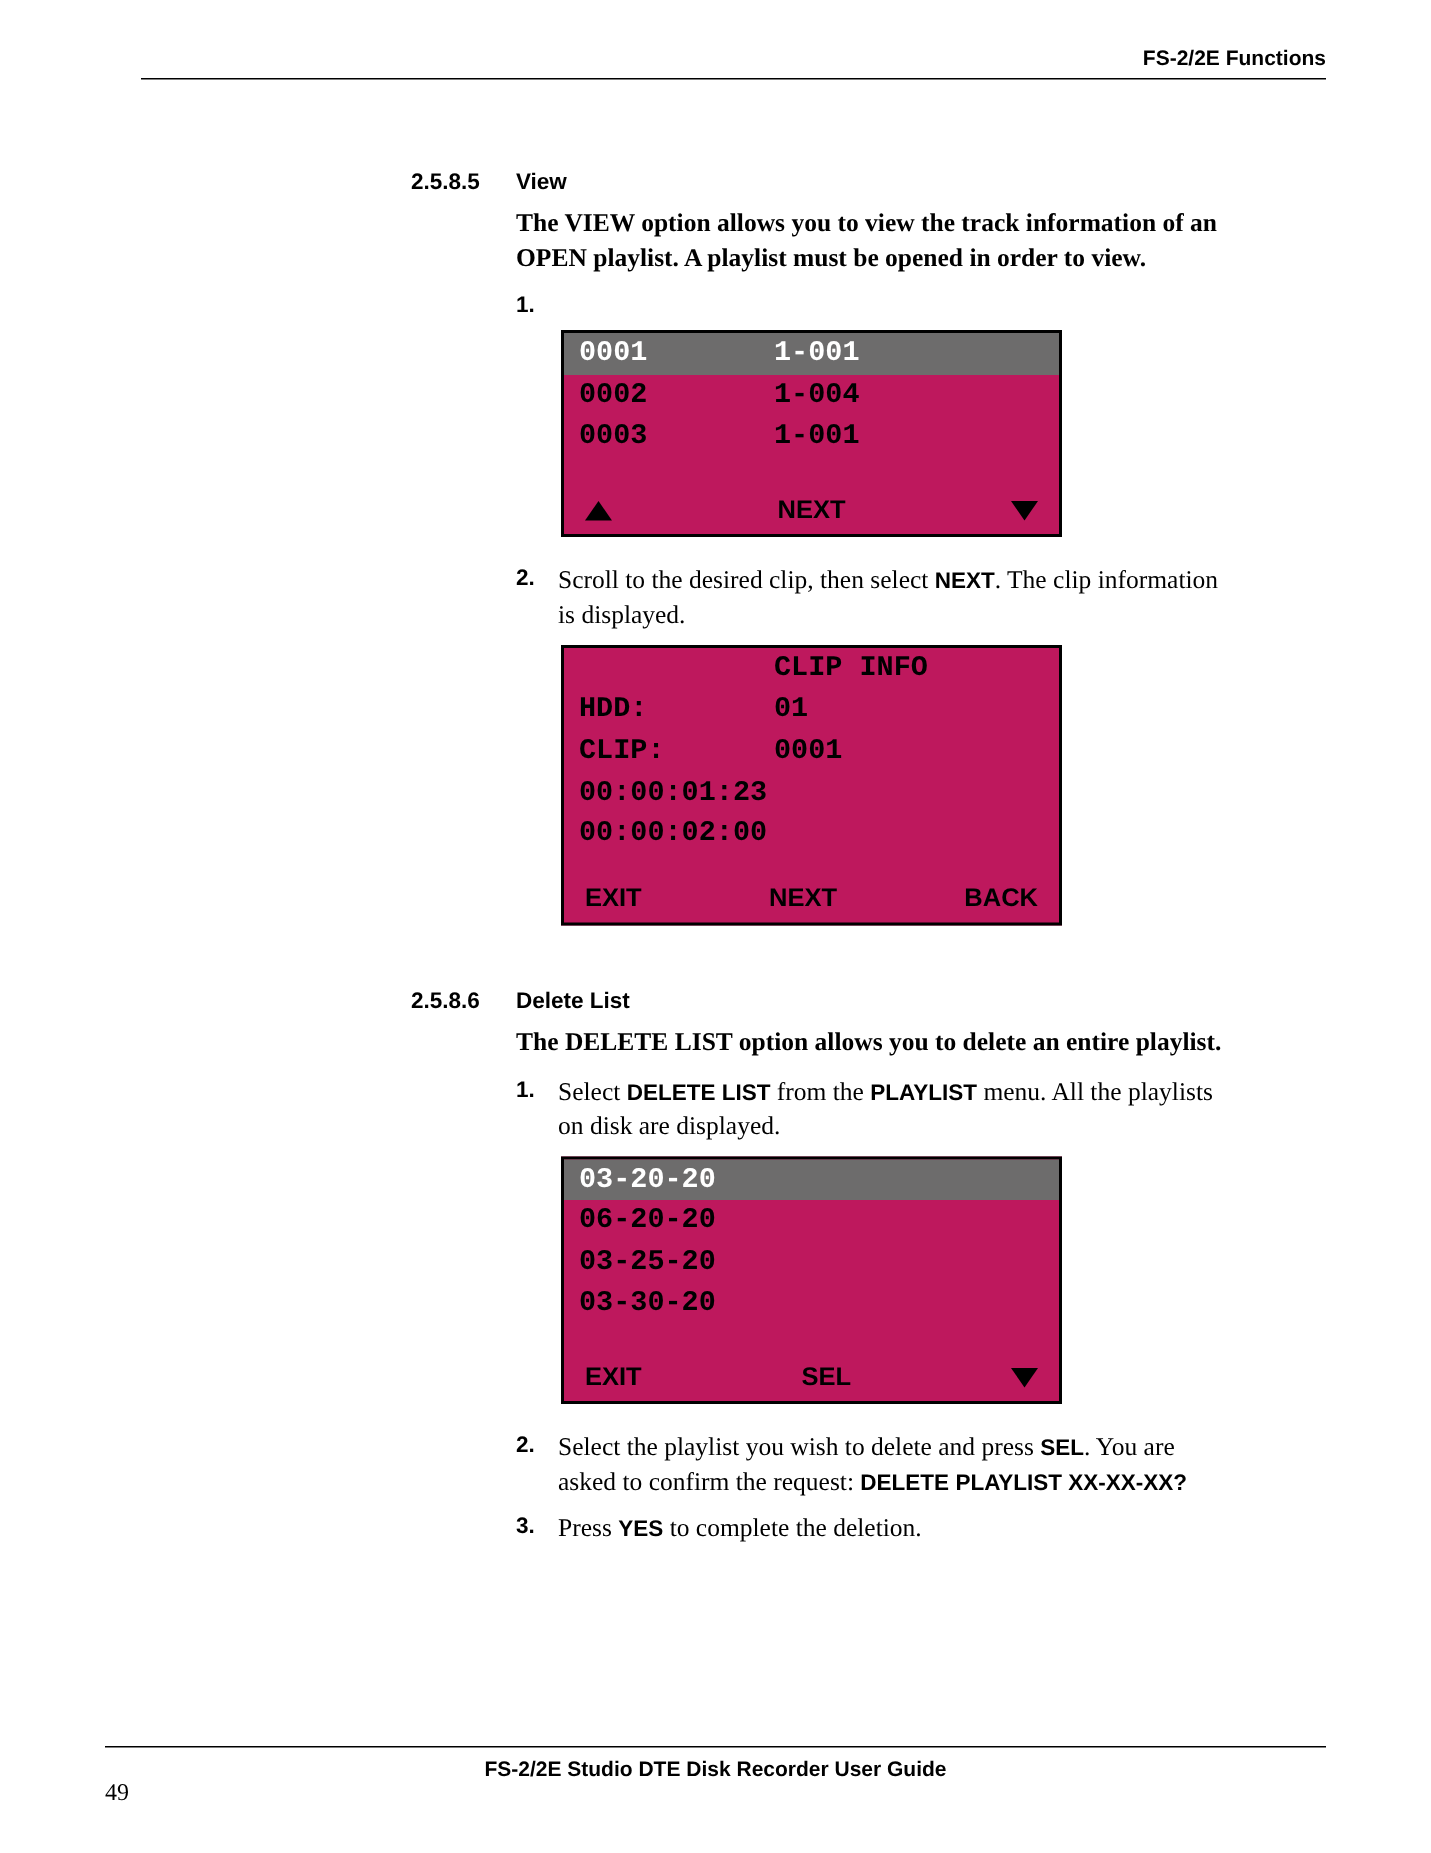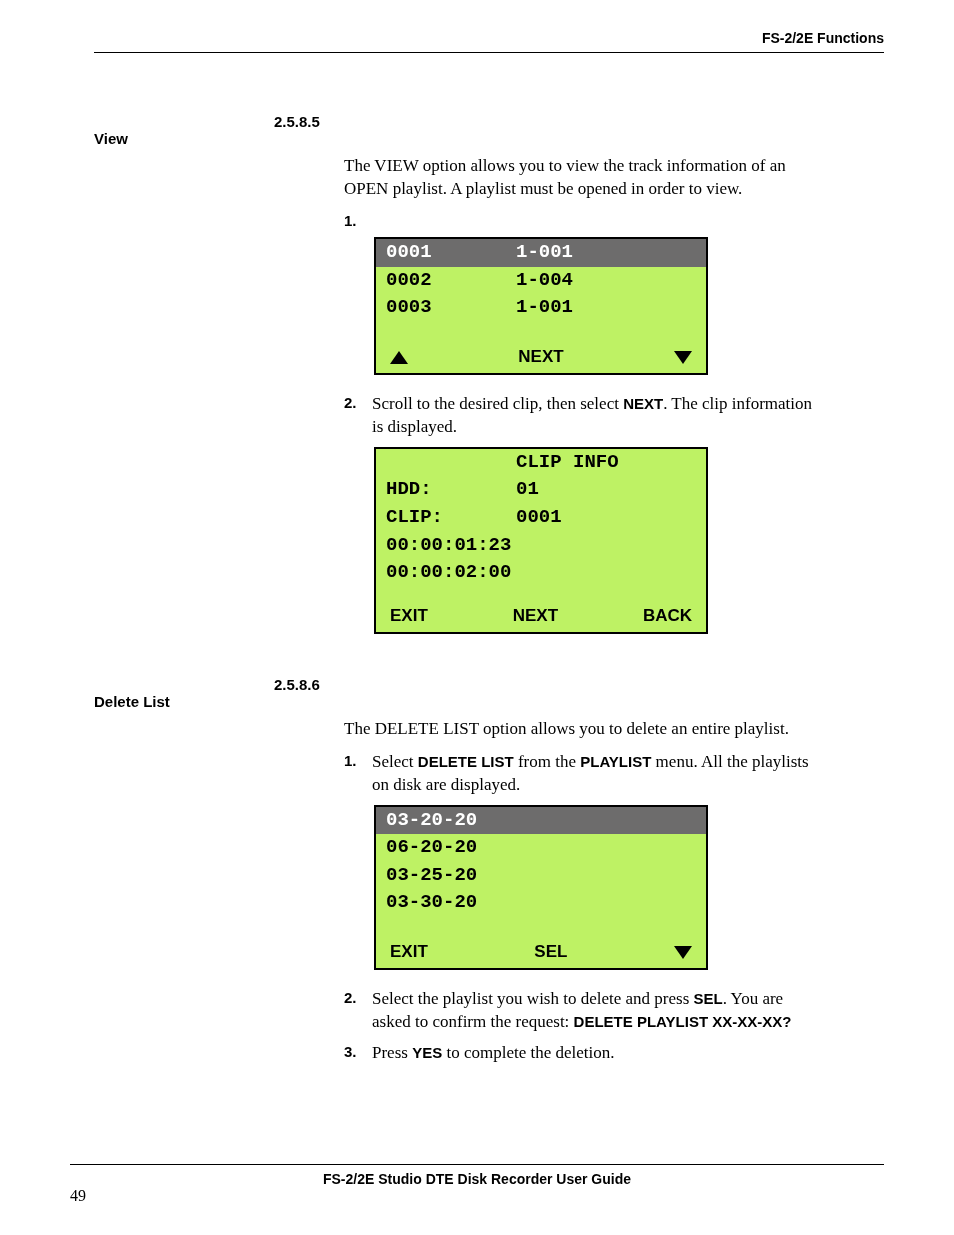--- a/index.html
+++ b/index.html
@@ -29,40 +29,40 @@
     padding-bottom: 6px;
   }
   .hr-line {
     border: none;
     border-top: 1px solid #000;
     margin: 0 0 60px 0;
   }
   .section-row {
     display: flex;
     margin-bottom: 8px;
-    flex-direction: column;
   }
   .section-num {
     width: 70px;
     font-family: Arial, Helvetica, sans-serif;
     font-weight: bold;
     font-size: 15px;
     margin-left: 180px;
   }
   .section-title {
     font-family: Arial, Helvetica, sans-serif;
     font-weight: bold;
     font-size: 15px;
   }
   .body-text {
     margin-left: 250px;
     margin-right: 60px;
     font-size: 17px;
     line-height: 1.35;
     margin-bottom: 10px;
+    font-weight: bold;
   }
   .ol-wrap {
     margin-left: 250px;
     margin-right: 60px;
   }
   .li-row {
     display: flex;
     margin-bottom: 8px;
   }
   .li-num {
@@ -81,21 +81,21 @@
   .screen-box {
     width: 330px;
     margin-left: 280px;
     margin-top: 2px;
     margin-bottom: 18px;
     border: 2px solid #000;
     font-family: 'Courier New', monospace;
     font-weight: bold;
     font-size: 19px;
     line-height: 1.35;
-    background: #bef264;
+    background: #be185d;
   }
   .screen-row {
     display: flex;
     padding: 1px 10px;
   }
   .screen-row.hl { background: #6d6c6c; color: #fff; }
   .screen-row .c1 { width: 130px; }
   .screen-row .c2 { flex: 1; text-align: left; }
   .screen-footer {
     display: flex;

